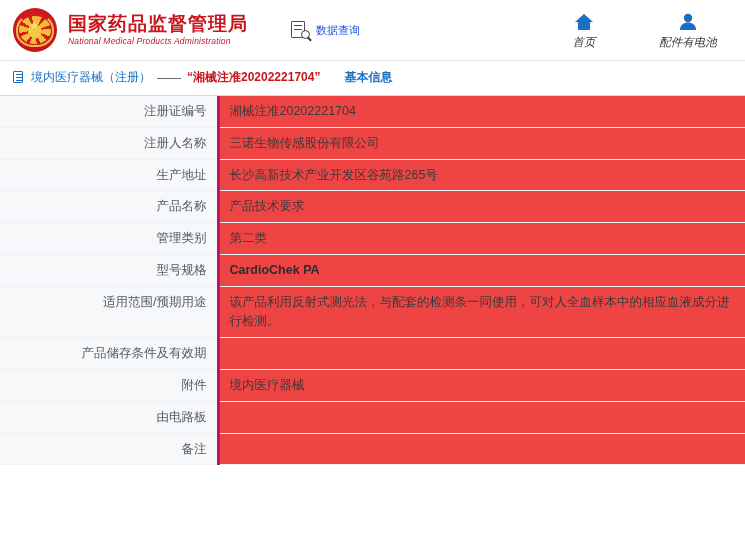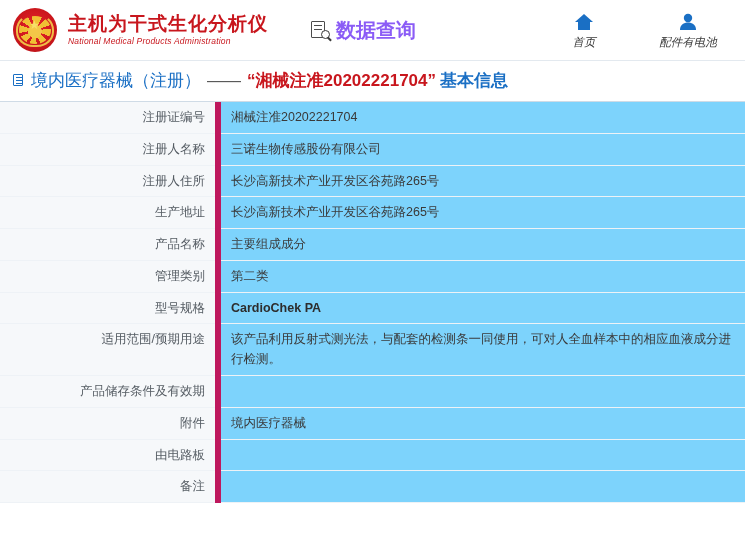--- a/index.html
+++ b/index.html
@@ -115,23 +115,23 @@
   }
   .ds-icon .mag:after {
     content: "";
     position: absolute;
     right: -3px; bottom: -2px;
     width: 5px; height: 1.6px;
     background: #3a3a3a;
     transform: rotate(45deg);
   }
   .ds-label {
-    font-size: 20px;
-    font-weight: bold;
-    color: #8b5cf6;
+    font-size: 11px;
+    font-weight: normal;
+    color: #1d4ed8;
   }
   .nav {
     margin-left: auto;
     display: flex;
     gap: 34px;
     padding-right: 6px;
   }
   .nav-item {
     width: 70px;
     text-align: center;
@@ -155,21 +155,21 @@
 
   
   .titlebar {
     border-top: 1px solid #e3e9ef;
     border-bottom: 1px solid #cfdbe6;
     background: #ffffff;
     padding: 8px 10px 9px 12px;
     display: flex;
     align-items: center;
     gap: 4px;
-    font-size: 17px;
+    font-size: 12px;
   }
   .tb-icon {
     width: 13px; height: 13px;
     position: relative;
     flex: 0 0 13px;
     margin-right: 2px;
   }
   .tb-icon i {
     position: absolute;
     left: 1px; top: 0;
@@ -182,64 +182,64 @@
     content: "";
     position: absolute;
     left: 2px; top: 2px;
     width: 6px; height: 1px;
     background: #1a6fc4;
     box-shadow: 0 3px 0 #1a6fc4, 0 6px 0 #1a6fc4;
   }
   .tb-cat { color: #1a6fc4; }
   .tb-dash { color: #555; padding: 0 2px; }
   .tb-reg { color: #c8161d; font-weight: bold; }
-  .tb-sub { color: #1a6fc4; font-weight: bold; margin-left: 0; }
+  .tb-sub { color: #1a6fc4; font-weight: bold; margin-left: 20px; }
 
   
   .table {
     width: 745px;
     border-collapse: collapse;
     font-size: 12.5px;
     table-layout: fixed;
   }
   .table tr { border-bottom: 1px solid #eef2f6; }
   .table th {
     width: 218px;
     background: #f6f8fa;
     color: #555c63;
     font-weight: normal;
     text-align: right;
     vertical-align: top;
     padding: 6px 10px 6px 6px;
-    border-right: 6px solid #be185d;
+    border-right: 3px solid #be185d;
     white-space: normal;
     line-height: 1.45;
   }
   .table td {
     padding: 6px 14px 6px 10px;
     vertical-align: top;
     color: #3a3a3a;
     line-height: 1.5;
-    background: #7dd3fc;
+    background: #ef4444;
   }
   .table td.em { font-weight: bold; color: #2d2d2d; font-size: 12.5px; }
   .table tr.tall td { line-height: 1.55; }
 </style>
 </head>
 <body>
 
 <div class="header">
   <div class="emblem">
     <div class="ring"></div>
     <div class="wheat"></div>
     <div class="gear"></div>
     <div class="star">★</div>
   </div>
   <div class="brand">
-    <div class="brand-cn">主机为干式生化分析仪</div>
+    <div class="brand-cn">国家药品监督管理局</div>
     <div class="brand-en">National Medical Products Administration</div>
   </div>
 
   <div class="datasearch">
     <span class="ds-icon">
       <span class="doc"></span>
       <span class="mag"></span>
     </span>
     <span class="ds-label">数据查询</span>
   </div>
@@ -279,30 +279,26 @@
   <tbody>
     <tr>
       <th>注册证编号</th>
       <td>湘械注准20202221704</td>
     </tr>
     <tr>
       <th>注册人名称</th>
       <td>三诺生物传感股份有限公司</td>
     </tr>
     <tr>
-      <th>注册人住所</th>
-      <td>长沙高新技术产业开发区谷苑路265号</td>
-    </tr>
-    <tr>
       <th>生产地址</th>
       <td>长沙高新技术产业开发区谷苑路265号</td>
     </tr>
     <tr>
       <th>产品名称</th>
-      <td>主要组成成分</td>
+      <td>产品技术要求</td>
     </tr>
     <tr>
       <th>管理类别</th>
       <td>第二类</td>
     </tr>
     <tr>
       <th>型号规格</th>
       <td class="em">CardioChek PA</td>
     </tr>
     <tr class="tall">

